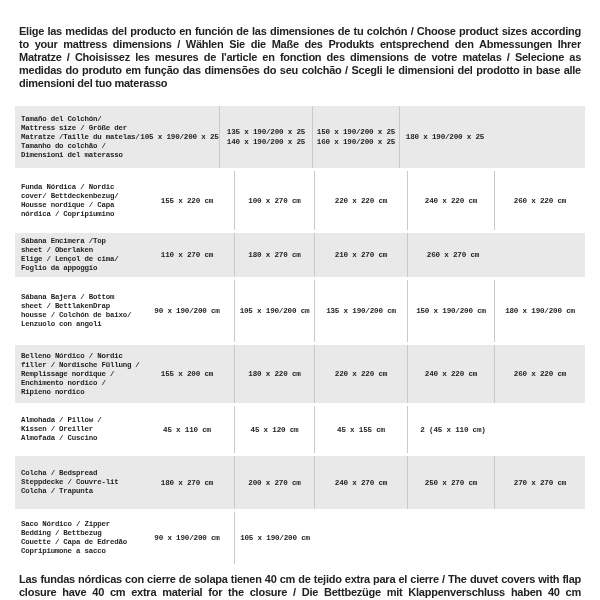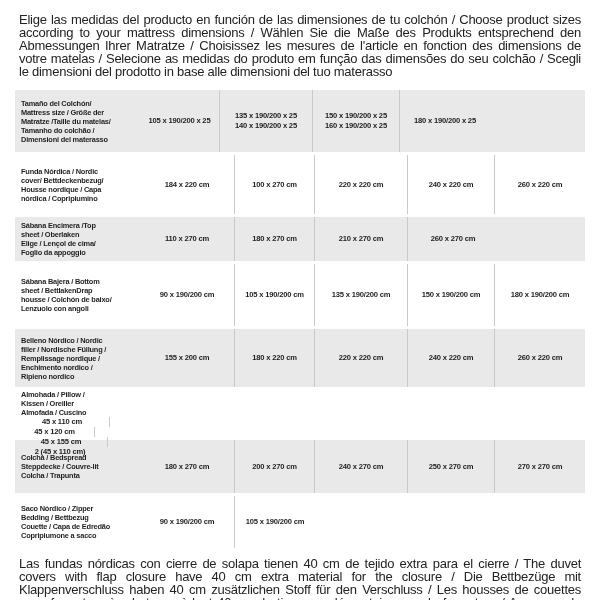--- a/index.html
+++ b/index.html
@@ -6,40 +6,41 @@
   body {
     width: 600px; height: 600px;
     font-family: "Liberation Sans", sans-serif;
     color: #1f1f1f;
     -webkit-font-smoothing: antialiased;
   }
   .page { width: 600px; height: 600px; overflow: hidden; }
 
   .intro, .footnote {
     width: 562px;
-    margin: 4px auto;
-    font-size: 13px;
-    font-weight: 400;
+    margin: 16px auto;
+    font-size: 11px;
+    font-weight: 700;
     letter-spacing: -0.25px;
     line-height: 13px;
     text-align: justify;
     color: #222222;
   }
   .intro { padding-top: 9px; }
   .footnote { margin-top: 9px; }
 
   .size-table {
     width: 570px;
     margin: 12px auto 0 auto;
   }
   .t-row {
     display: flex;
     align-items: stretch;
     margin-bottom: 3px;
     background: #ffffff;
+    font-family: Liberation Mono, monospace;
   }
   .t-row.band { background: #e9e9e9; }
 
   .cell {
     display: flex;
     align-items: center;
     box-sizing: border-box;
   }
   .c-label {
     width: 125px;
@@ -70,21 +71,21 @@
   .v1, .v2, .v3, .v4 { border-right: 1px solid #c9c9c9; }
   .t-row.row-zipper .v2,
   .t-row.row-zipper .v3,
   .t-row.row-zipper .v4 { border-right: none; }
 
   .h-r1 { height: 62px; }
   .h-r2 { height: 59px; }
   .h-r3 { height: 44px; }
   .h-r4 { height: 62px; }
   .h-r5 { height: 58px; }
-  .h-r6 { height: 47px; flex-direction: column; }
+  .h-r6 { height: 47px; }
   .h-r7 { height: 53px; }
   .h-r8 { height: 52px; }
 </style>
 </head>
 <body>
 
 <div class="page">
 
   <p class="intro">Elige las medidas del producto en función de las dimensiones de tu colchón / Choose product sizes according to your mattress dimensions / Wählen Sie die Maße des Produkts entsprechend den Abmessungen Ihrer Matratze / Choisissez les mesures de l'article en fonction des dimensions de votre matelas / Selecione as medidas do produto em função das dimensões do seu colchão / Scegli le dimensioni del prodotto in base alle dimensioni del tuo materasso</p>
 
@@ -102,21 +103,21 @@
       <div class="cell c-val v4">150 x 190/200 x 25
 160 x 190/200 x 25</div>
       <div class="cell c-val v5">180 x 190/200 x 25</div>
     </div>
 
     <div class="t-row h-r2">
       <div class="cell c-label">Funda Nórdica /  Nordic
 cover/ Bettdeckenbezug/
 Housse nordique  / Capa
 nórdica / Copripiumino</div>
-      <div class="cell c-val v1">184 x 220 cm</div>
+      <div class="cell c-val v1">155 x 220 cm</div>
       <div class="cell c-val v2">100 x 270 cm</div>
       <div class="cell c-val v3">220 x 220 cm</div>
       <div class="cell c-val v4">240 x 220 cm</div>
       <div class="cell c-val v5">260 x 220 cm</div>
     </div>
 
     <div class="t-row band h-r3">
       <div class="cell c-label">Sábana Encimera /Top
 sheet / Oberlaken
 Elige / Lençol de cima/

